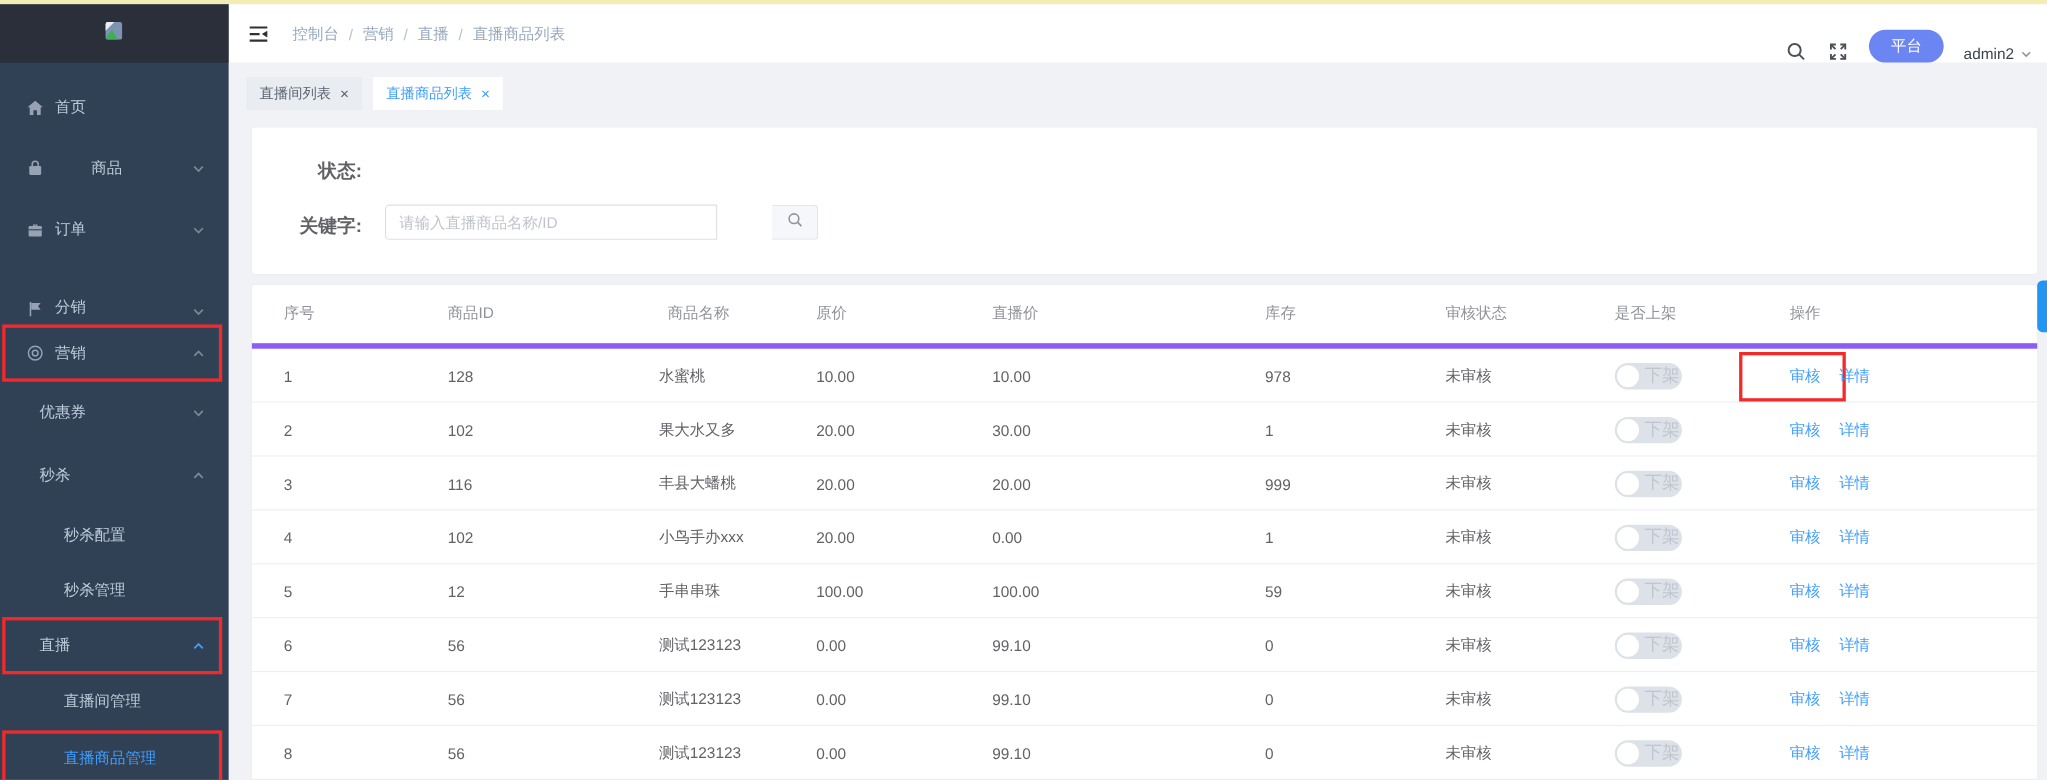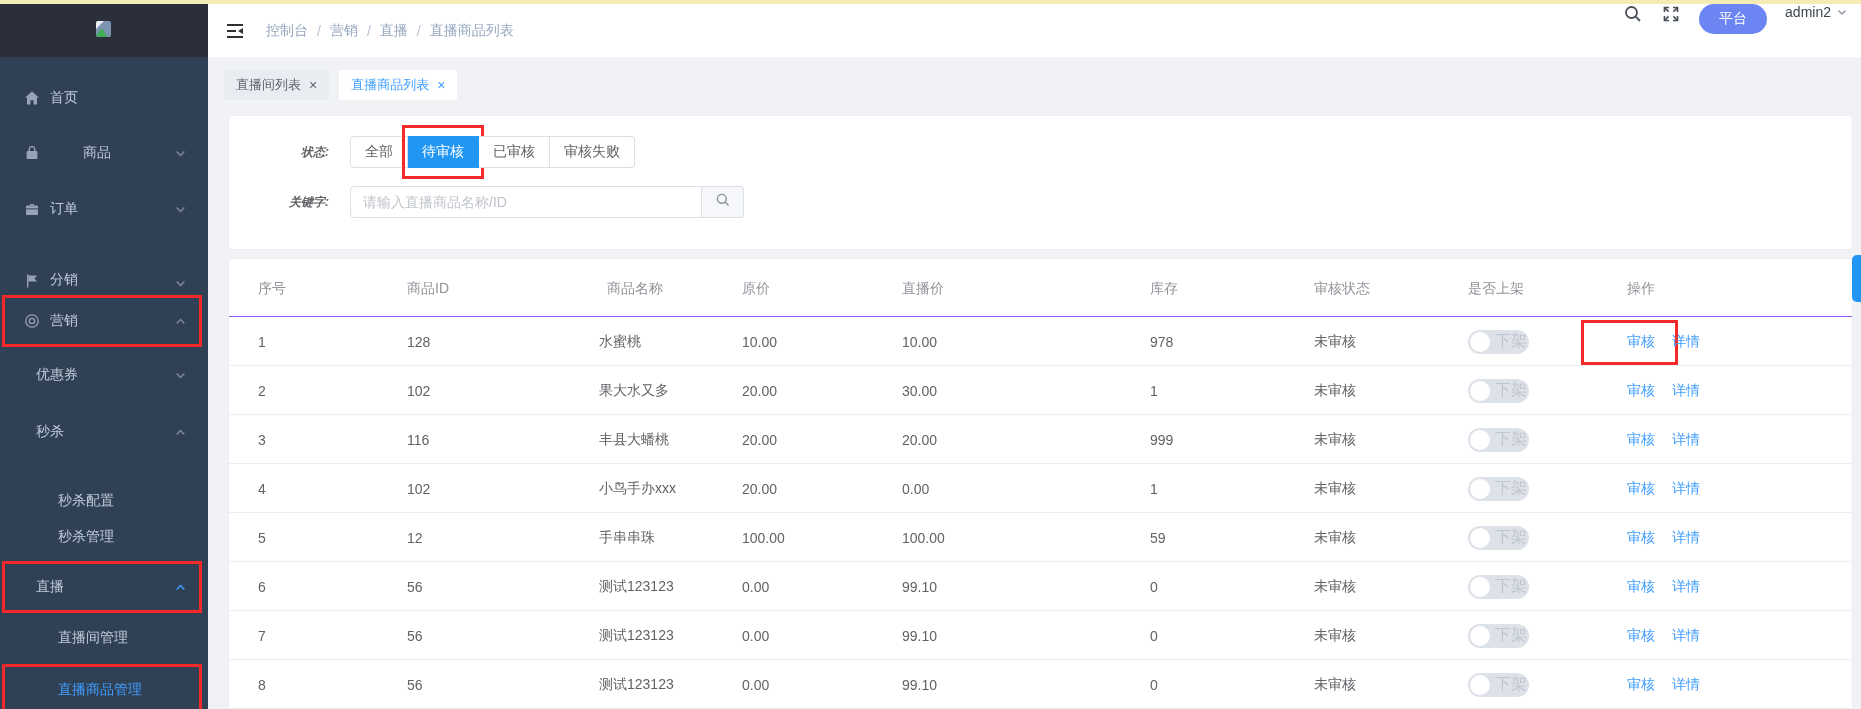--- a/index.html
+++ b/index.html
@@ -23,52 +23,52 @@
   .side-item .chev.blue { color:#409eff; }
   .red-box { position:absolute; border:3px solid #f42a2a; pointer-events:none; }
   .side-item .red-box { left:2px; right:6px; top:-3px; bottom:-3px; }
 
   
   .app-header { position:absolute; left:208px; top:4px; right:0; height:53px; background:#ffffff; }
   .collapse-btn { position:absolute; left:16px; top:16px; width:22px; height:22px; cursor:pointer; color:#303133; }
   .breadcrumb { position:absolute; left:58px; top:0; height:53px; display:flex; align-items:center; font-size:14px; color:#97a8be; }
   .breadcrumb .bc-item { margin-right:9px; cursor:pointer; }
   .breadcrumb .bc-sep { margin-right:9px; color:#b6c2d2; }
-  .header-right { position:absolute; right:14px; top:0; height:53px; display:flex; align-items:flex-start; gap:18px; }
+  .header-right { position:absolute; right:14px; top:0; height:53px; display:flex; align-items:flex-end; gap:18px; }
   .hicon { width:20px; height:20px; color:#4a5058; cursor:pointer; display:inline-flex; }
   .platform-pill { height:30px; padding:0 20px; border-radius:16px; background:#6b86f3; color:#fff; font-size:14px; display:inline-flex; align-items:center; cursor:pointer; }
   .username { font-size:14px; color:#3c4350; cursor:pointer; display:inline-flex; align-items:center; gap:6px; }
   .username .chev { color:#8b94a0; display:inline-flex; }
 
   
   .tag-bar { position:absolute; left:208px; top:57px; right:0; height:43px; background:#f0f2f5; display:flex; align-items:flex-end; padding-left:16px; gap:10px; }
   .tag-chip { height:30px; padding:0 12px; display:inline-flex; align-items:center; gap:8px; font-size:13px; cursor:pointer; background:#e9ecf1; color:#5c6470; }
   .tag-chip.active { background:#ffffff; color:#409eff; }
   .tag-chip .x { font-size:14px; line-height:1; }
 
   
   .content { position:absolute; left:208px; top:100px; right:0; bottom:0; background:#f0f2f5; }
   .card { position:absolute; background:#fff; border:1px solid #ebeef5; border-radius:4px; }
   .filter-card { left:20px; top:15px; width:1625px; height:135px; }
   .table-card { left:20px; top:158px; width:1625px; height:460px; }
 
-  .f-label { position:absolute; left:0; width:100px; text-align:right; font-size:12px; font-weight:bold; color:#606266;font-style:italic; }
+  .f-label { position:absolute; left:0; width:100px; text-align:right; font-size:17px; font-weight:bold; color:#606266; }
   .seg-group { position:absolute; left:121px; top:20px; display:inline-flex; }
   .seg-btn { position:relative; height:32px; padding:0 14px; font-size:14px; color:#606266; background:#fff; border:1px solid #dcdfe6; border-left-width:0; display:inline-flex; align-items:center; cursor:pointer; }
   .seg-btn:first-child { border-left-width:1px; border-radius:4px 0 0 4px; }
   .seg-btn:last-child { border-radius:0 4px 4px 0; }
   .seg-btn.active { background:#2196f3; border-color:#2196f3; color:#fff; }
   .seg-btn .red-box { left:-6px; top:-12px; right:-6px; bottom:-12px; }
 
-  .kw-input { position:absolute; left:121px; top:70px; width:352px; height:32px; border:1px solid #dcdfe6; border-radius:4px 0 0 4px; padding:0 12px; font-size:14px; color:#606266; outline:none; }
+  .kw-input { position:absolute; left:121px; top:70px; width:302px; height:32px; border:1px solid #dcdfe6; border-radius:4px 0 0 4px; padding:0 12px; font-size:14px; color:#606266; outline:none; }
   .kw-input::placeholder { color:#c0c4cc; }
   .kw-append { position:absolute; left:473px; top:70px; width:42px; height:32px; background:#f5f7fa; border:1px solid #dcdfe6; border-left:none; border-radius:0 4px 4px 0; display:flex; align-items:center; justify-content:center; color:#909399; cursor:pointer; }
 
   
-  .thead { position:relative; height:58px; border-bottom:1px solid #8b5cf6; }
+  .thead { position:relative; height:58px; border-bottom:5px solid #8b5cf6; }
   .th { position:absolute; bottom:18px; font-size:14px; color:#909399; white-space:nowrap; }
   .trow { position:relative; height:49px; border-bottom:1px solid #ebeef5; }
   .td { position:absolute; top:0; height:49px; display:flex; align-items:center; font-size:14px; color:#606266; white-space:nowrap; }
   .link { color:#409eff; cursor:pointer; position:relative; }
   .link + .link { margin-left:17px; }
   .action-box { position:absolute; left:-46px; top:-13px; width:97px; height:45px; border:3px solid #f42a2a; pointer-events:none; }
   .toggle { position:relative; width:61px; height:24px; border-radius:12px; background:#dde1e8; cursor:pointer; }
   .toggle .knob { position:absolute; left:2px; top:2px; width:20px; height:20px; border-radius:50%; background:#fff; }
   .toggle .t-label { position:absolute; left:27px; top:0; height:24px; display:flex; align-items:center; font-size:16px; color:#c0c6d0; }
   .scroll-thumb { position:absolute; left:1852px; top:255px; width:9px; height:47px; background:#2196f3; border-radius:5px 0 0 5px; cursor:pointer; }
@@ -165,21 +165,21 @@
           </span>
         </div>
         <div class="side-item lv2" style="top: 405px;">
           <span>秒杀</span>
           <span class="chev">
             <svg width="11" height="11" viewBox="0 0 10 10" fill="none" stroke="currentColor" stroke-width="1.4">
               <path d="M1.5 6.8 L5 3.2 L8.5 6.8"></path>
             </svg>
           </span>
         </div>
-        <div class="side-item lv3" style="top: 460px; align-items: flex-end;">
+        <div class="side-item lv3" style="top: 460px;">
           <span>秒杀配置</span>
         </div>
         <div class="side-item lv3" style="top: 510px;">
           <span>秒杀管理</span>
         </div>
         <div class="side-item lv2" style="top: 560px;">
           <span>直播</span>
           <span class="chev blue">
             <svg width="11" height="11" viewBox="0 0 10 10" fill="none" stroke="currentColor" stroke-width="1.4">
               <path d="M1.5 6.8 L5 3.2 L8.5 6.8"></path>
@@ -253,26 +253,20 @@
       </span>
       <span class="tag-chip active">
         <span>直播商品列表</span>
         <span class="x">×</span>
       </span>
     </div>
 
   <main class="content">
     <section class="card filter-card">
       <div class="f-label" style="top:28px;">状态:</div>
-      <div class="seg-group" id="seg-group">
-          <button class="seg-btn">全部</button>
-          <button class="seg-btn active">待审核<div class="red-box"></div></button>
-          <button class="seg-btn">已审核</button>
-          <button class="seg-btn">审核失败</button>
-        </div>
       <div class="f-label" style="top:78px;">关键字:</div>
       <input class="kw-input" type="text" placeholder="请输入直播商品名称/ID" style="">
       <div class="kw-append">
         <span>
           <svg width="16" height="16" viewBox="0 0 20 20" fill="none" stroke="currentColor" stroke-width="1.8">
             <circle cx="8.5" cy="8.5" r="5.5"></circle>
               <line x1="12.7" y1="12.7" x2="17" y2="17"></line>
           </svg>
         </span>
       </div>

